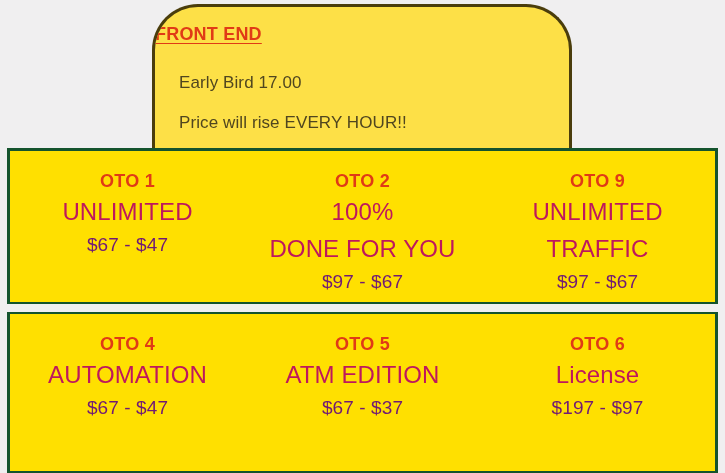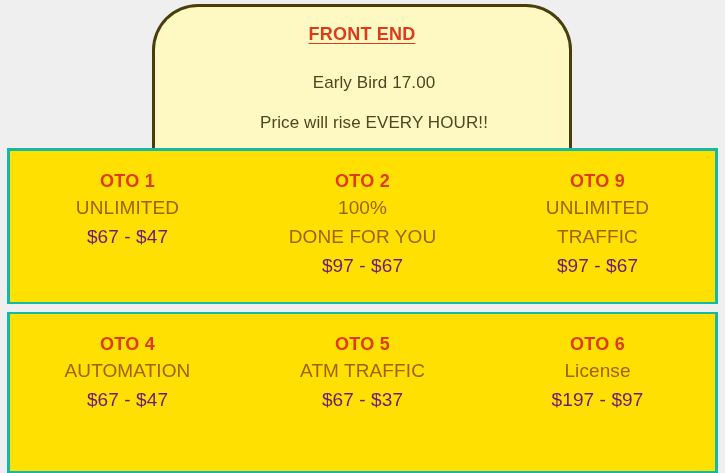--- a/index.html
+++ b/index.html
@@ -20,27 +20,26 @@
     inset: 0;
   }
 
   
   .frontend-card {
     position: absolute;
     left: 152px;
     top: 4px;
     width: 420px;
     height: 148px;
-    background: #fef9c3;
+    background: #fde047;
     border: 3px solid #4a3d0c;
     border-bottom: none;
     border-top-left-radius: 46px;
     border-top-right-radius: 46px;
     box-sizing: border-box;
-    text-align: center;
     overflow: hidden;
   }
   .frontend-title {
     margin: 0;
     padding: 0;
     position: absolute;
     left: 0;
     right: 0;
     top: 17px;
     font-size: 18px;
@@ -62,21 +61,21 @@
   }
   .frontend-line-1 { top: 66px; }
   .frontend-line-2 { top: 106px; }
 
   
   .oto-row {
     position: absolute;
     left: 7px;
     width: 711px;
     background: #ffe000;
-    border: 3px solid #14b8a6;
+    border: 3px solid #14532d;
     box-sizing: border-box;
     display: flex;
   }
   .oto-row-top {
     top: 148px;
     height: 156px;
     border-bottom-width: 2px;
   }
   .oto-row-bottom {
     top: 312px;
@@ -92,23 +91,23 @@
   }
 
   .oto-label {
     font-size: 18px;
     font-weight: bold;
     color: #e03a16;
     letter-spacing: 0.3px;
     line-height: 1.25;
   }
   .oto-desc {
-    font-size: 19px;
+    font-size: 24px;
     font-weight: 300;
-    color: #a16207;
+    color: #be185d;
     line-height: 1.55;
     letter-spacing: 0.1px;
   }
   .oto-desc span { display: block; }
   .oto-price {
     font-size: 19px;
     font-weight: 300;
     color: #701a75;
     line-height: 1.55;
     letter-spacing: 0.1px;
@@ -161,21 +160,21 @@
       <div class="oto-label">OTO 4</div>
       <div class="oto-desc">
         <span>AUTOMATION</span>
       </div>
       <div class="oto-price">$67 - $47</div>
     </div>
 
     <div class="oto-cell">
       <div class="oto-label">OTO 5</div>
       <div class="oto-desc">
-        <span>ATM TRAFFIC</span>
+        <span>ATM EDITION</span>
       </div>
       <div class="oto-price">$67 - $37</div>
     </div>
 
     <div class="oto-cell">
       <div class="oto-label">OTO 6</div>
       <div class="oto-desc">
         <span>License</span>
       </div>
       <div class="oto-price">$197 - $97</div>

